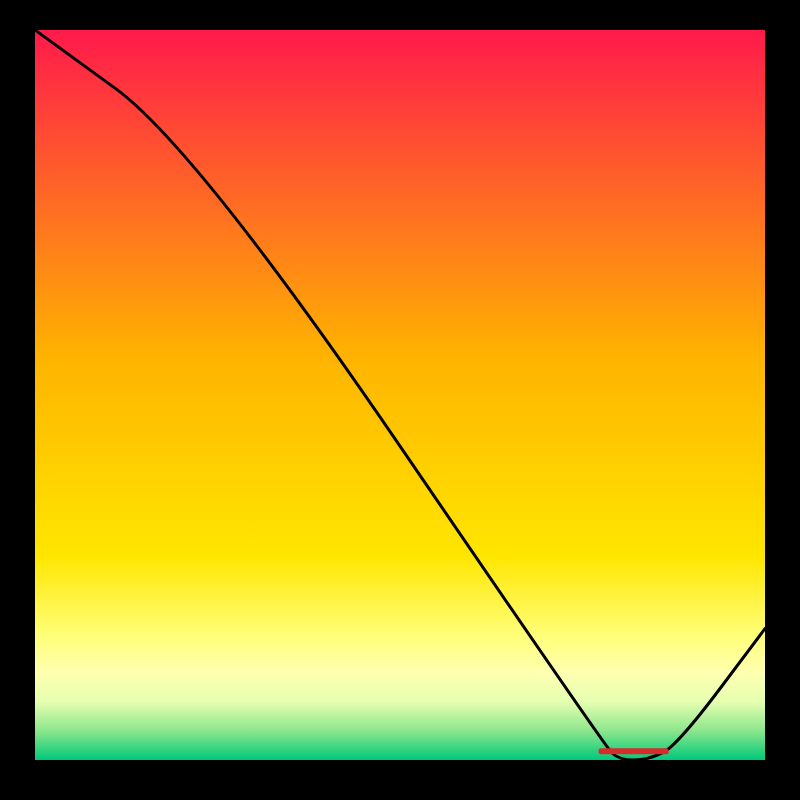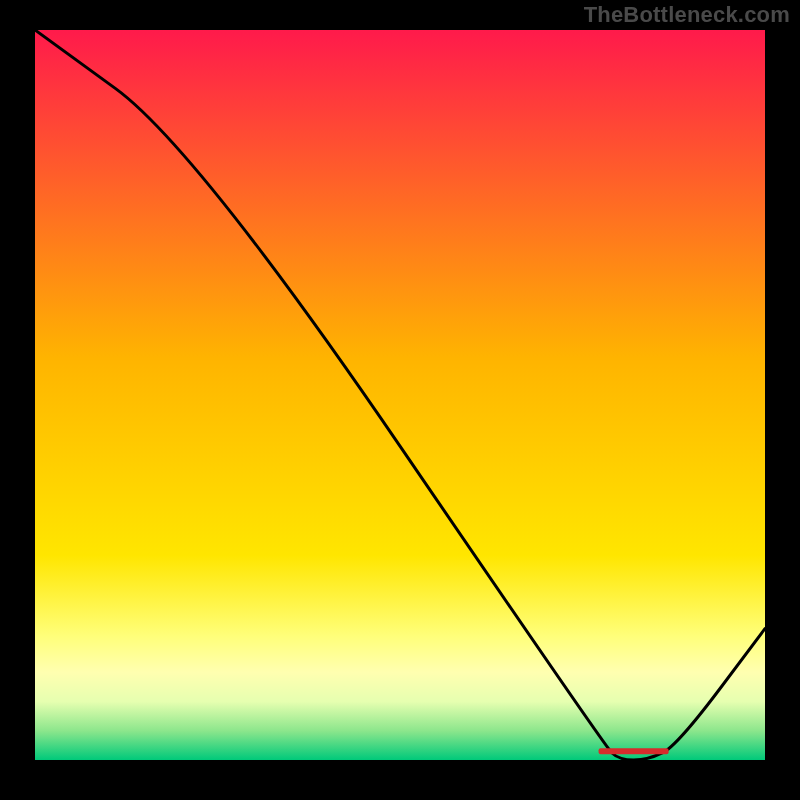--- a/index.html
+++ b/index.html
@@ -40,21 +40,20 @@
     width: 100%;
     height: 100%;
     display: block;
   }
 </style>
 </head>
 <body>
 
 <div class="outer">
 
-  <div class="watermark">TheBottleneck.com</div>
 
   <div class="plot-frame">
     <svg class="plot" viewBox="0 0 730 730" preserveAspectRatio="none">
       <defs>
         <linearGradient id="bg-grad" x1="0" y1="0" x2="0" y2="1">
 
         <stop offset="0.00%" stop-color="#ff1a4b"></stop>
             <stop offset="45.00%" stop-color="#ffb400"></stop>
             <stop offset="72.00%" stop-color="#ffe600"></stop>
             <stop offset="83.00%" stop-color="#ffff7a"></stop>

